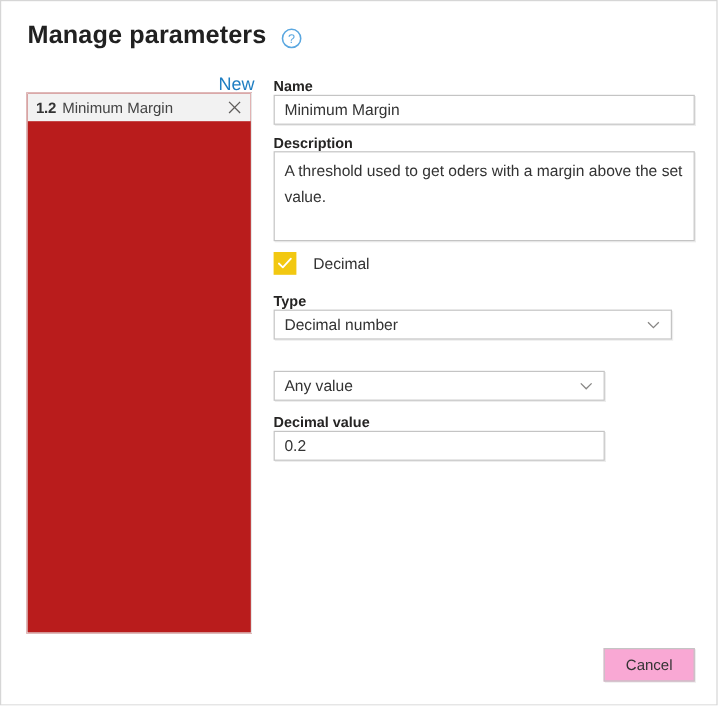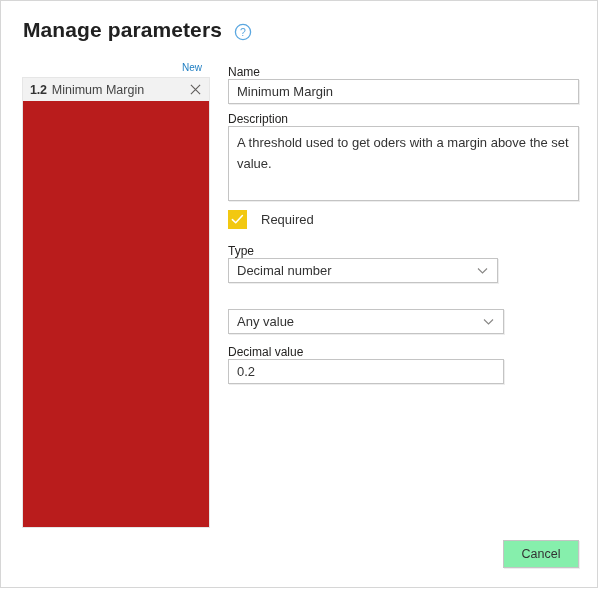--- a/index.html
+++ b/index.html
@@ -44,21 +44,21 @@
     display: block;
     margin-top: 3px;
     cursor: pointer;
   }
 
   
   .new-link {
     position: absolute;
     left: 181px;
     top: 61px;
-    font-size: 10px;
+    font-size: 15px;
     color: #1f7ec2;
     cursor: pointer;
     text-decoration: none;
   }
 
   .param-list {
     position: absolute;
     left: 21px;
     top: 76px;
     width: 188px;
@@ -97,21 +97,21 @@
     height: 11px;
     flex: 0 0 auto;
     cursor: pointer;
     margin-right: 2px;
   }
 
   
   .field-label {
     position: absolute;
     font-size: 12px;
-    font-weight: normal;
+    font-weight: bold;
     color: #252423;
     line-height: 14px;
   }
   .text-input {
     position: absolute;
     box-sizing: border-box;
     border: 1px solid #c4c4c4;
     background: #ffffff;
     font-family: "Liberation Sans", sans-serif;
     font-size: 13px;
@@ -202,21 +202,21 @@
     top: 539px;
     width: 56px;
     background: #f2c811;
     color: #252423;
     border-color: #f2c811;
   }
   .btn-cancel {
     left: 502px;
     top: 539px;
     width: 76px;
-    background: #86efac;
+    background: #f9a8d4;
     color: #333333;
     border-color: #c4c4c4;
     box-shadow: 1px 1px 0 rgba(0,0,0,0.07);
   }
 </style>
 </head>
 <body>
 
 <div class="dialog">
 
@@ -245,25 +245,25 @@
 
   <div class="field-label" style="left:227px; top:111px;">Description</div>
   <textarea class="text-area" style="left: 227px; top: 125px; width: 351px; height: 75px;">A threshold used to get oders with a margin above the set value.</textarea>
 
   <div class="required-row">
     <span class="checkbox">
       <svg viewBox="0 0 13 13">
         <path d="M1.4 6.6 L4.7 9.8 L11.4 2.6" stroke="#ffffff" stroke-width="1.5" fill="none" stroke-linecap="round" stroke-linejoin="round"></path>
       </svg>
     </span>
-    <span class="required-label">Required</span>
+    <span class="required-label">Decimal</span>
   </div>
 
   <div class="field-label" style="left:227px; top:243px;">Type</div>
-  <div class="dropdown" style="left:227px; top:257px; width:270px; height:25px;">
+  <div class="dropdown" style="left:227px; top:257px; width:332px; height:25px;">
     <span class="dd-value">Decimal number</span>
     <svg class="chevron" viewBox="0 0 13 13">
       <path d="M2 4.5 L6.5 9 L11 4.5" stroke="#605e5c" stroke-width="1.1" fill="none"></path>
     </svg>
   </div>
 
   <div class="dropdown" style="left:227px; top:308px; width:276px; height:25px;">
     <span class="dd-value">Any value</span>
     <svg class="chevron" viewBox="0 0 13 13">
       <path d="M2 4.5 L6.5 9 L11 4.5" stroke="#605e5c" stroke-width="1.1" fill="none"></path>

